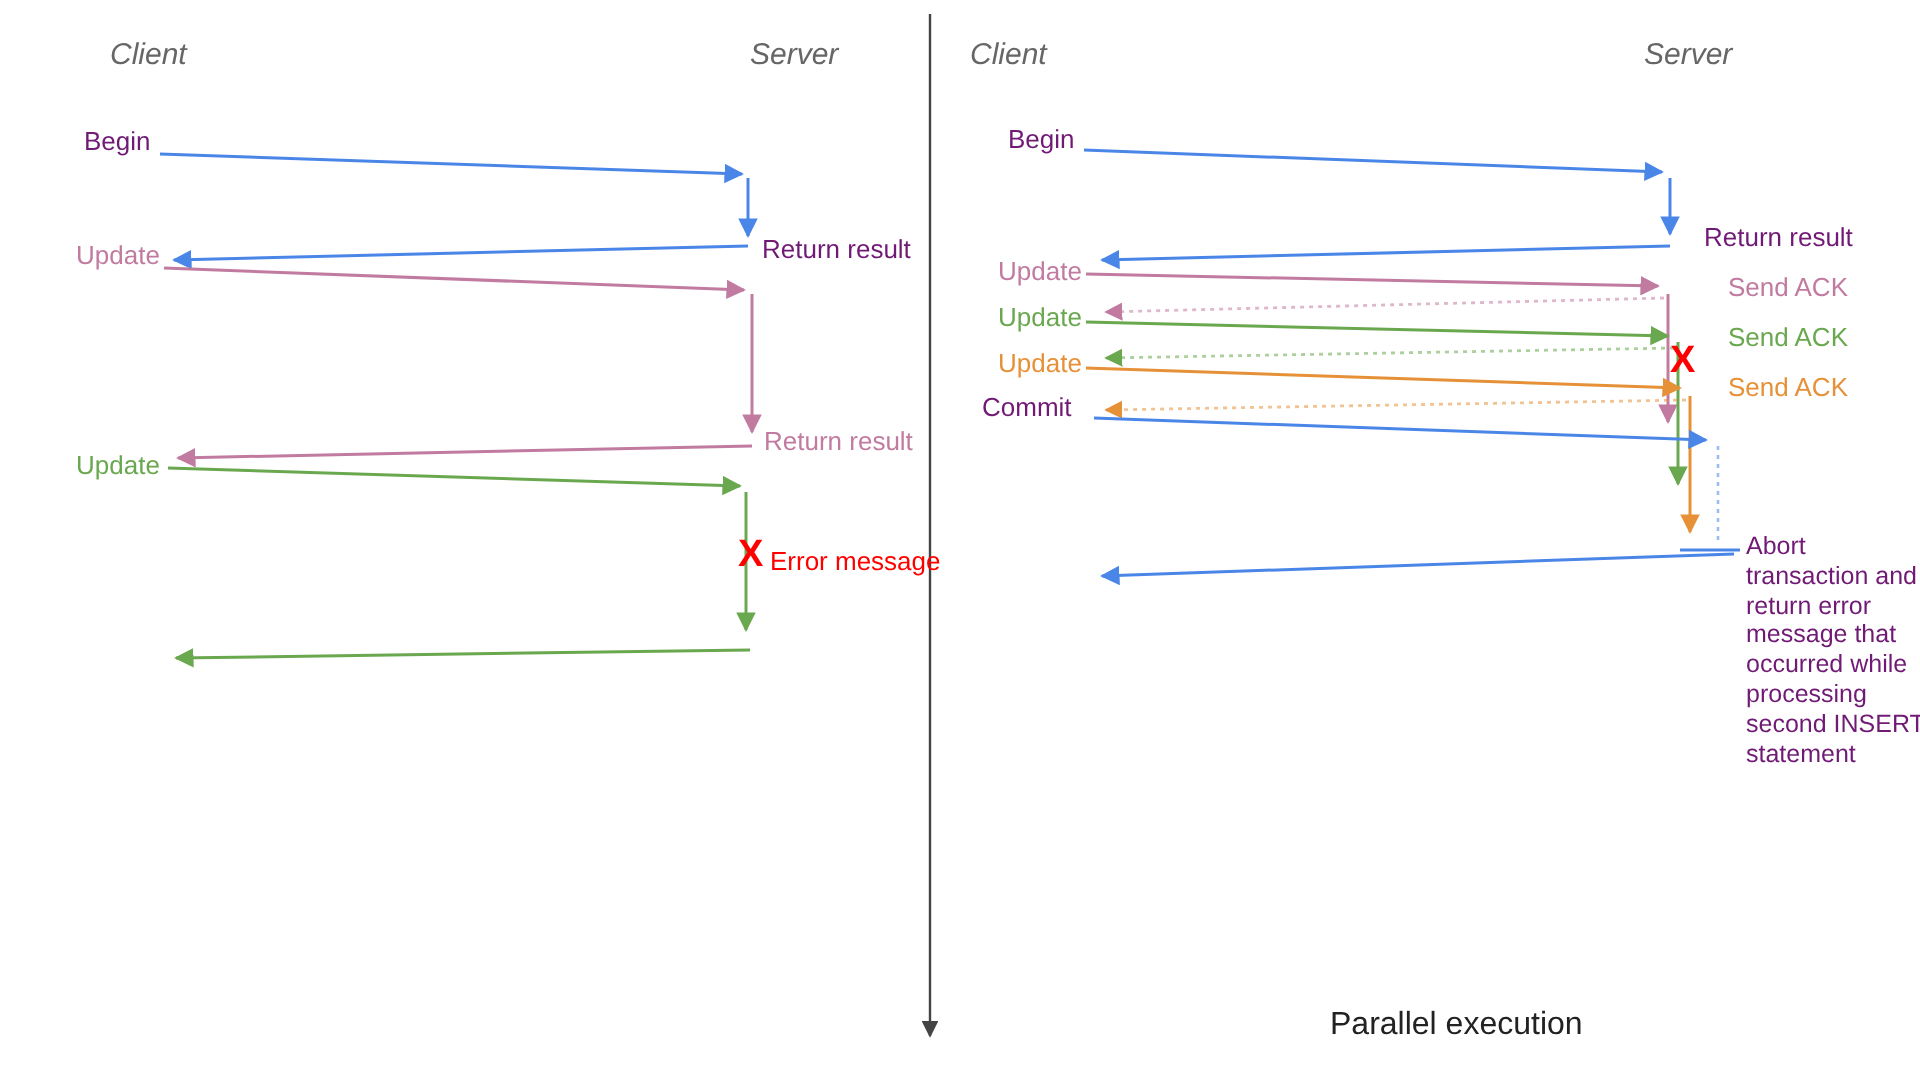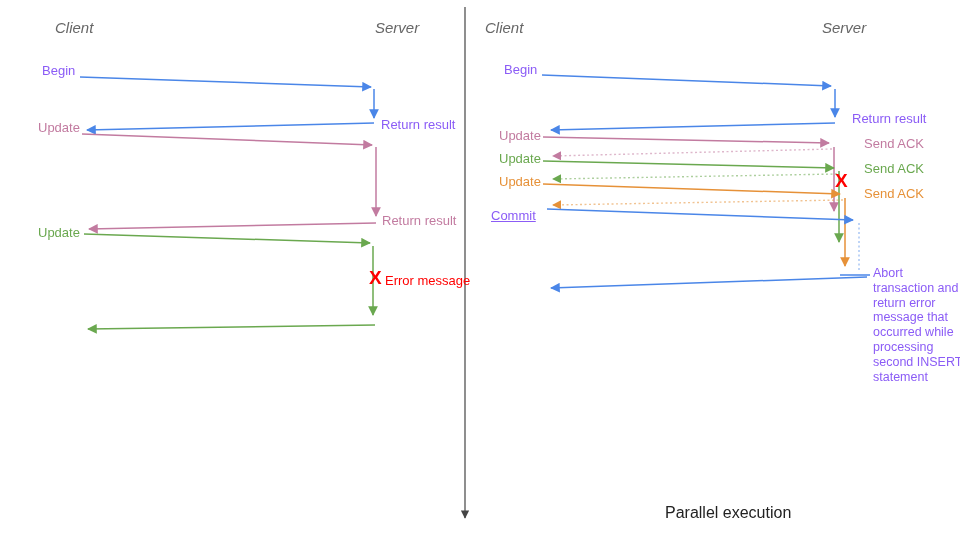--- a/index.html
+++ b/index.html
@@ -4,21 +4,21 @@
 <style>
   html,body{margin:0;padding:0;background:#fff;}
   #stage{position:relative;width:960px;height:540px;background:#fff;overflow:hidden;
          font-family:"Liberation Sans",sans-serif;}
   #wires{position:absolute;left:0;top:0;width:960px;height:540px;}
   .lbl{position:absolute;font-size:13px;line-height:13px;white-space:nowrap;}
   .hdr{position:absolute;font-size:15px;font-style:italic;color:#666666;white-space:nowrap;}
   .cap{position:absolute;font-size:16px;color:#222222;white-space:nowrap;}
   .note{position:absolute;font-size:12.5px;line-height:14.8px;white-space:normal;}
   .xmark{position:absolute;font-size:19px;line-height:19px;font-weight:bold;color:#FF0000;}
-  .blue{color:#8b5cf6;}
+  .blue{color:#701a75;}
   .pink{color:#C27BA0;}
   .green{color:#6AA84F;}
   .orange{color:#E69138;}
   .red{color:#FF0000;}
   .time{position:absolute;font-size:13px;color:#222222;white-space:nowrap;}
 </style>
 </head>
 <body>
 
 <div id="stage">
@@ -93,20 +93,20 @@
   <div class="hdr" style="left:822px;top:19px;">Server</div>
 
   <div class="lbl blue" style="left:504px;top:63px;">Begin</div>
   <div class="lbl blue" style="left:852px;top:112px;">Return result</div>
   <div class="lbl pink" style="left:499px;top:129px;">Update</div>
   <div class="lbl pink" style="left:864px;top:137px;">Send ACK</div>
   <div class="lbl green" style="left:499px;top:152px;">Update</div>
   <div class="lbl green" style="left:864px;top:162px;">Send ACK</div>
   <div class="lbl orange" style="left:499px;top:175px;">Update</div>
   <div class="lbl orange" style="left:864px;top:187px;">Send ACK</div>
-  <div class="lbl blue" style="left:491px;top:209px;text-decoration:underline;">Commit</div>
+  <div class="lbl blue" style="left:491px;top:197px;">Commit</div>
   <div class="xmark" style="left:835px;top:171px;">X</div>
   <div class="note blue" style="left:873px;top:266px;width:92px;">Abort transaction and return error message that occurred while processing second INSERT statement</div>
   <div class="cap" style="left:665px;top:504px;">Parallel execution</div>
 
   <div class="time" style="left:449px;top:553px;margin-top:24px;">Time</div>
 
 </div>
 
 </body></html>

